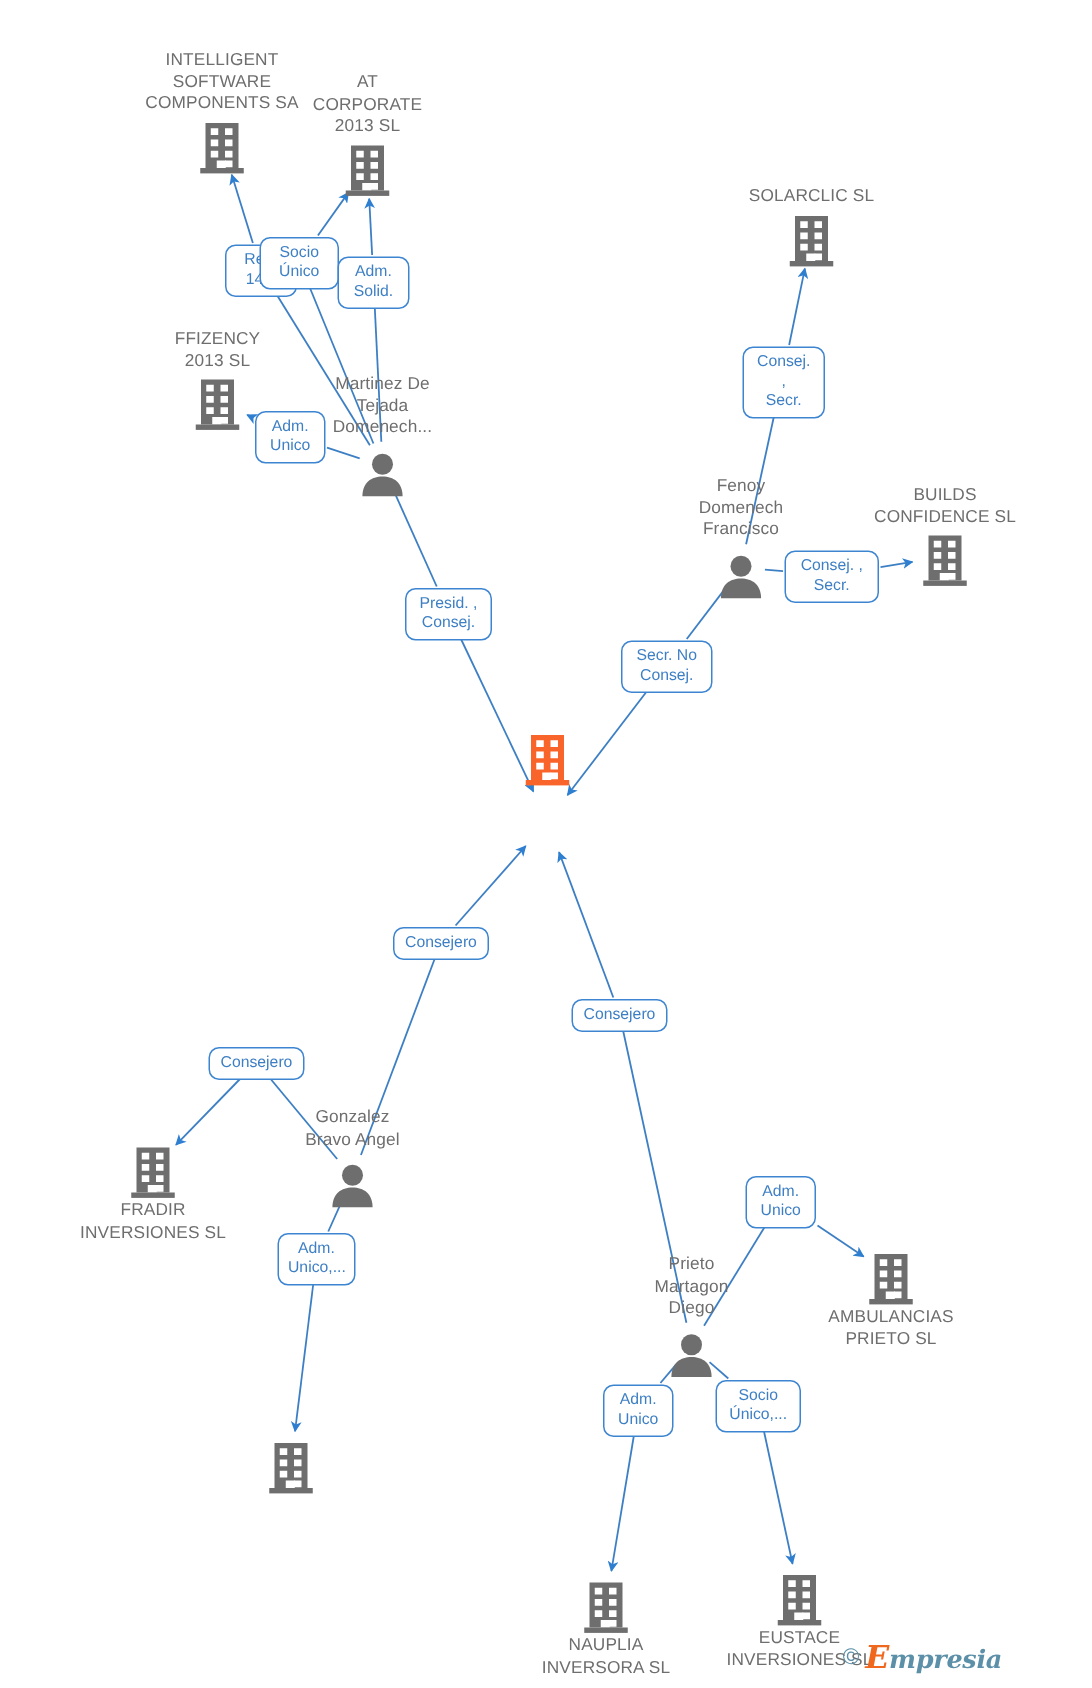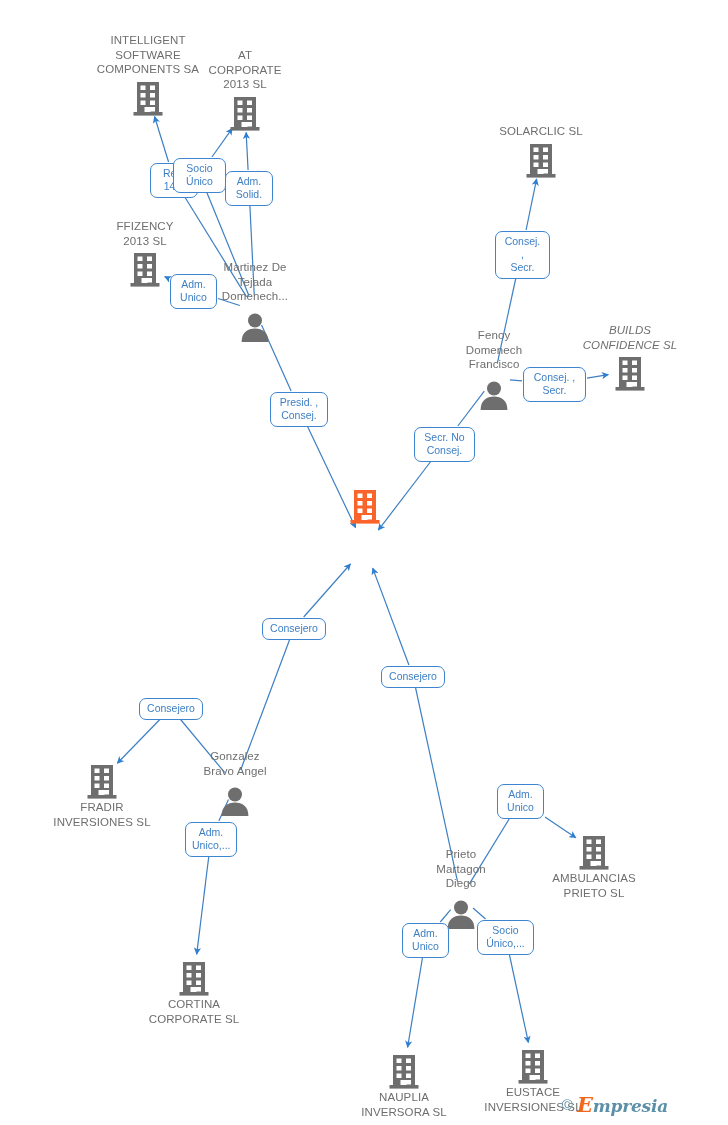--- a/index.html
+++ b/index.html
@@ -46,21 +46,21 @@
     color: #6e6e6e;
   }
   .node .icon-wrap {
     height: 38px;
     display: flex;
     align-items: flex-end;
     justify-content: center;
   }
   .node.company .icon-wrap { margin-top: 2px; }
   .node.person  .icon-wrap { margin-bottom: 1px; }
-  .node.person .node-label { margin-top: 12px; }
+  .node.person .node-label { margin-top: 1px; }
 
   
   .rolebox {
     position: absolute;
     border: 1.3px solid #3d85d0;
     border-radius: 7px;
     background: #ffffff;
     color: #3d7fc4;
     font-size: 10.5px;
     line-height: 13px;
@@ -234,21 +234,21 @@
         <div class="node-label">Fenoy
 Domenech
 Francisco</div>
         <div class="icon-wrap">
           <svg width="30" height="30" viewBox="0 0 30 30">
             <circle cx="15" cy="8.5" r="7" fill="#6e6e6e"></circle>
             <path d="M1.6 30 C1.6 20.6 7.6 16.6 15 16.6 C22.4 16.6 28.4 20.6 28.4 30 Z" fill="#6e6e6e"></path>
           </svg>
         </div>
       </div>
-      <div class="node company" style="left: 630px; top: 323px; font-style: italic;">
+      <div class="node company" style="left: 630px; top: 323px;">
         <div class="node-label">BUILDS
 CONFIDENCE SL</div>
         <div class="icon-wrap">
           <svg width="30" height="36" viewBox="0 0 30 36">
             <rect x="4" y="1" width="22" height="30" fill="#6e6e6e"></rect>
             <rect x="7.5" y="4.5" width="5" height="4.5" fill="#ffffff"></rect>
             <rect x="17" y="4.5" width="5" height="4.5" fill="#ffffff"></rect>
             <rect x="7.5" y="12" width="5" height="4.5" fill="#ffffff"></rect>
             <rect x="17" y="12" width="5" height="4.5" fill="#ffffff"></rect>
             <rect x="7.5" y="19.5" width="5" height="4.5" fill="#ffffff"></rect>
@@ -340,22 +340,20 @@
             <rect x="17" y="4.5" width="5" height="4.5" fill="#ffffff"></rect>
             <rect x="7.5" y="12" width="5" height="4.5" fill="#ffffff"></rect>
             <rect x="17" y="12" width="5" height="4.5" fill="#ffffff"></rect>
             <rect x="7.5" y="19.5" width="5" height="4.5" fill="#ffffff"></rect>
             <rect x="17" y="19.5" width="5" height="4.5" fill="#ffffff"></rect>
             <rect x="11.5" y="26" width="6" height="5" fill="#ffffff"></rect>
             <rect x="17" y="26" width="5" height="4.5" fill="#ffffff"></rect>
             <rect x="0.5" y="31" width="29" height="3.6" fill="#6e6e6e"></rect>
           </svg>
         </div>
-        <div class="node-label">CORTINA
-CORPORATE SL</div>
       </div>
       <div class="node company" style="left: 404px; top: 1050px;">
         <div class="icon-wrap">
           <svg width="30" height="36" viewBox="0 0 30 36">
             <rect x="4" y="1" width="22" height="30" fill="#6e6e6e"></rect>
             <rect x="7.5" y="4.5" width="5" height="4.5" fill="#ffffff"></rect>
             <rect x="17" y="4.5" width="5" height="4.5" fill="#ffffff"></rect>
             <rect x="7.5" y="12" width="5" height="4.5" fill="#ffffff"></rect>
             <rect x="17" y="12" width="5" height="4.5" fill="#ffffff"></rect>
             <rect x="7.5" y="19.5" width="5" height="4.5" fill="#ffffff"></rect>

